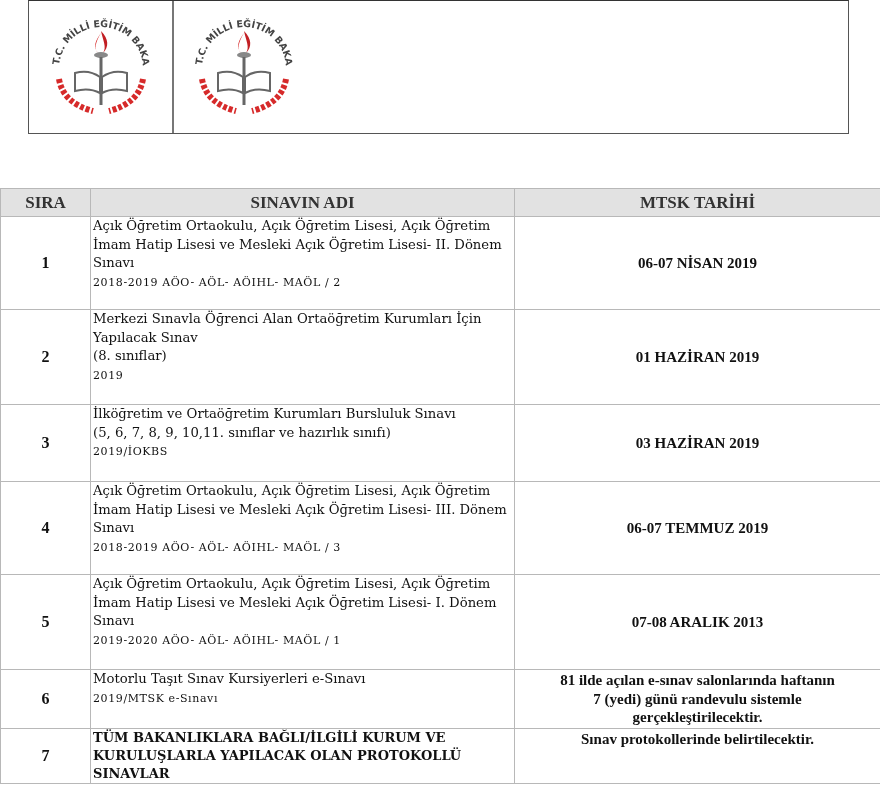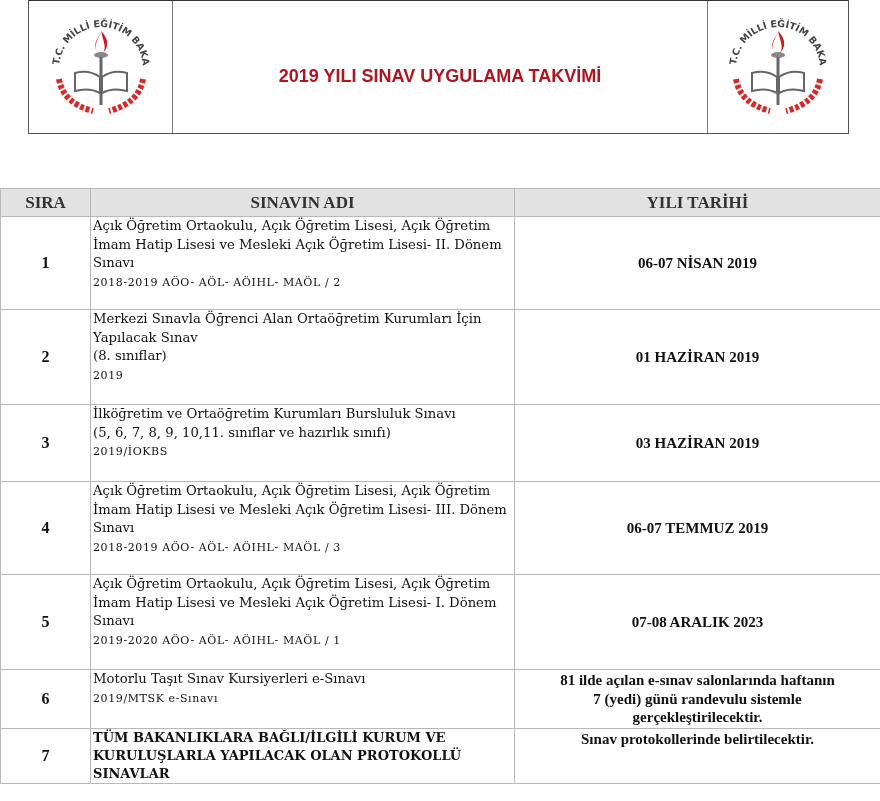--- a/index.html
+++ b/index.html
@@ -36,21 +36,20 @@
       <path d="M56,16 C50,24 48,30 53,36 C49,32 50,26 56,16 Z" fill="#d62a2a"></path>
       <path d="M56,14 C64,22 64,30 58,36 C62,30 58,24 56,14 Z" fill="#c21f24"></path>
       <ellipse cx="56" cy="38" rx="7" ry="3" fill="#888"></ellipse>
       <rect x="54.5" y="40" width="3" height="48" fill="#666"></rect>
       <path d="M30,56 Q44,52 55,60 L55,76 Q44,70 30,74 Z" fill="none" stroke="#666" stroke-width="2"></path>
       <path d="M82,56 Q68,52 57,60 L57,76 Q68,70 82,74 Z" fill="none" stroke="#666" stroke-width="2"></path>
       <path d="M14,62 Q18,86 48,94" fill="none" stroke="#d62a2a" stroke-width="6" stroke-dasharray="4 2"></path>
       <path d="M98,62 Q94,86 64,94" fill="none" stroke="#d62a2a" stroke-width="6" stroke-dasharray="4 2"></path>
     </svg>
   </div>
-  <div class="hdr-title">2019 YILI SINAV UYGULAMA TAKVİMİ</div>
   <div class="hdr-logo right">
     <svg width="112" height="100" viewBox="0 0 112 100">
       <defs>
           <path id="arcR" d="M14,52 A42,42 0 0 1 98,52"></path>
         </defs>
       <text font-family="DejaVu Sans, sans-serif" font-size="9.5" font-weight="bold" fill="#444"><textPath href="#arcR" startOffset="3%">T.C. MİLLİ EĞİTİM BAKANLIĞI</textPath></text>
       <path d="M56,16 C50,24 48,30 53,36 C49,32 50,26 56,16 Z" fill="#d62a2a"></path>
       <path d="M56,14 C64,22 64,30 58,36 C62,30 58,24 56,14 Z" fill="#c21f24"></path>
       <ellipse cx="56" cy="38" rx="7" ry="3" fill="#888"></ellipse>
       <rect x="54.5" y="40" width="3" height="48" fill="#666"></rect>
@@ -65,21 +64,21 @@
 <table class="cal">
   <colgroup>
       <col style="width:90px">
       <col style="width:424px">
       <col style="width:366px">
     </colgroup>
   <thead>
     <tr>
       <th>SIRA</th>
       <th>SINAVIN ADI</th>
-      <th>YILI TARİHİ</th>
+      <th>MTSK TARİHİ</th>
     </tr>
   </thead>
   <tbody>
     <tr style="height:93px">
       <td class="c-sira">1</td>
       <td class="c-adi">
         <span class="line">Açık Öğretim Ortaokulu, Açık Öğretim Lisesi, Açık Öğretim</span>
         <span class="line">İmam Hatip Lisesi ve Mesleki Açık Öğretim Lisesi- II. Dönem</span>
         <span class="line">Sınavı</span>
         <span class="code">2018-2019 AÖO- AÖL- AÖIHL- MAÖL / 2</span>
@@ -116,21 +115,21 @@
       <td class="c-tarih">06-07 TEMMUZ 2019</td>
     </tr>
     <tr style="height:95px">
       <td class="c-sira">5</td>
       <td class="c-adi">
         <span class="line">Açık Öğretim Ortaokulu, Açık Öğretim Lisesi, Açık Öğretim</span>
         <span class="line">İmam Hatip Lisesi ve Mesleki Açık Öğretim Lisesi- I. Dönem</span>
         <span class="line">Sınavı</span>
         <span class="code">2019-2020 AÖO- AÖL- AÖIHL- MAÖL / 1</span>
       </td>
-      <td class="c-tarih">07-08 ARALIK 2023</td>
+      <td class="c-tarih">07-08 ARALIK 2013</td>
     </tr>
     <tr style="height:58px">
       <td class="c-sira">6</td>
       <td class="c-adi">
         <span class="line">Motorlu Taşıt Sınav Kursiyerleri e-Sınavı</span>
         <span class="code">2019/MTSK e-Sınavı</span>
       </td>
       <td class="c-tarih top">
         <span class="tl">81 ilde açılan e-sınav salonlarında haftanın</span>
         <span class="tl">7 (yedi) günü randevulu sistemle</span>

